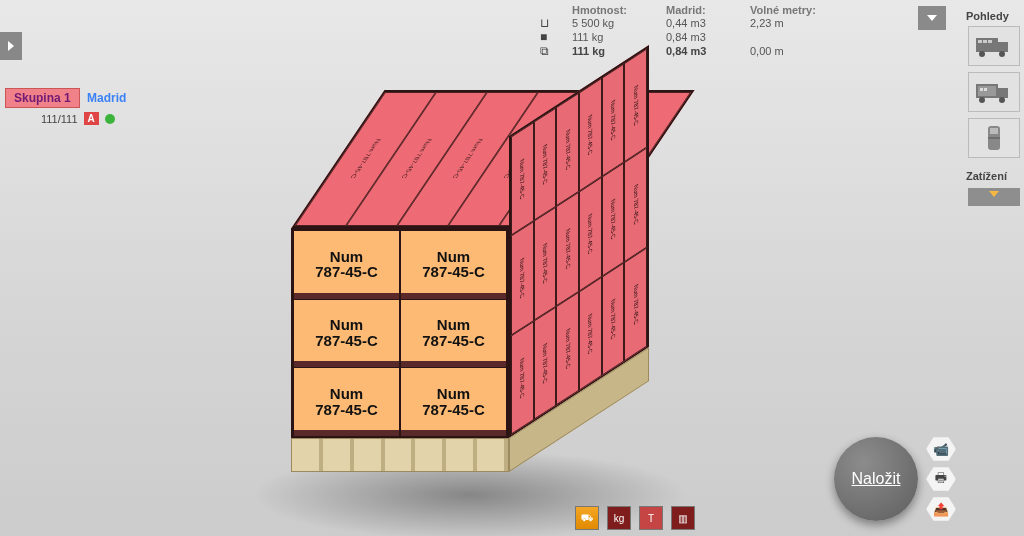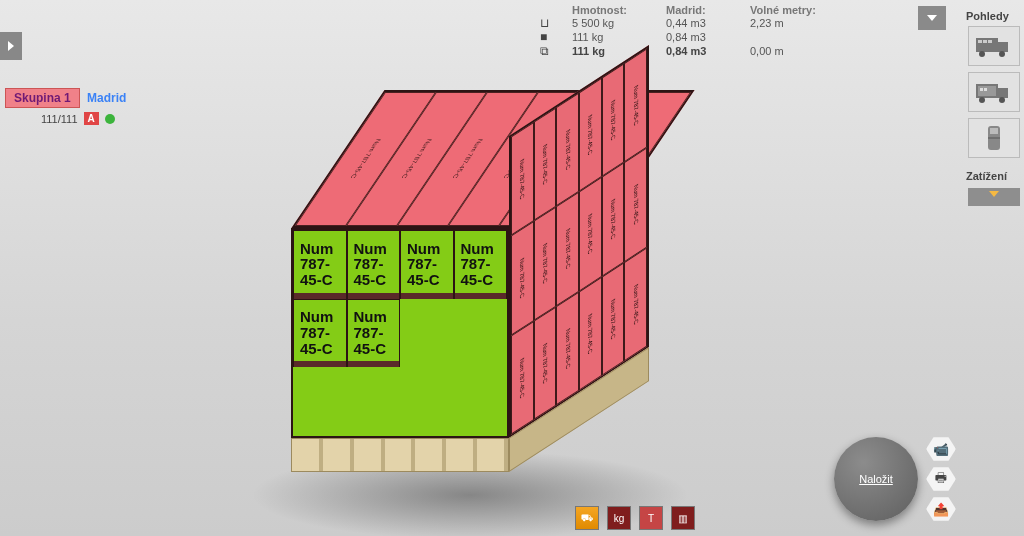--- a/index.html
+++ b/index.html
@@ -35,41 +35,41 @@
   .side-btn{ width:52px; height:40px; background:#e2e2e2; border:1px solid #bbb; margin-bottom:6px; display:flex; align-items:center; justify-content:center; cursor:pointer;}
   .side-btn svg{ width:40px; height:28px; }
   .load-bar{ width:52px; height:18px; background:#8e8e8e; position:relative; margin-top:2px;}
   .load-bar::after{ content:""; position:absolute; left:50%; top:3px; width:0;height:0; border-left:5px solid transparent; border-right:5px solid transparent; border-top:6px solid #f5b942; transform:translateX(-50%);}
   
 
   
   .fake3d{ position:absolute; left:280px; top:90px; width:420px; height:400px; }
   .ftop{ position:absolute; left:58px; top:0; width:310px; height:138px; background:#ee6b76; border:2px solid #2c1414; transform:skewX(-34deg); display:grid; grid-template-columns:repeat(6,1fr); }
   .ftop div{ border:1px solid #4a2020; font-size:6px; color:#3a1a1a; display:flex; align-items:center; justify-content:center; writing-mode:vertical-rl;}
-  .ffront{ position:absolute; left:11px; top:138px; width:218px; height:210px; background:#84cc16; border:2px solid #2c1414; display:grid; grid-template-columns:1fr 1fr 1fr 1fr; grid-template-rows:repeat(3,1fr);}
+  .ffront{ position:absolute; left:11px; top:138px; width:218px; height:210px; background:#fdba74; border:2px solid #2c1414; display:grid; grid-template-columns:1fr 1fr; grid-template-rows:repeat(3,1fr);text-align:center;}
   .ffront .c{ border:1px solid #2c1414; display:flex; flex-direction:column; justify-content:center; padding:4px 6px; font-size:15px; font-weight:bold; color:#111; line-height:1.05; position:relative;}
   .ffront .c::before{ content:""; position:absolute; left:0; right:0; bottom:-1px; height:6px; background:#5a2a2a;}
   .fside{ position:absolute; left:229px; top:46px; width:140px; height:302px; background:#e86a75; border:2px solid #2c1414; transform:skewY(-33deg); transform-origin:left top; display:grid; grid-template-columns:repeat(6,1fr); grid-template-rows:repeat(3,1fr);}
   .fside div{ border:1px solid #3d1a1a; font-size:6px; color:#2a1010; writing-mode:vertical-rl; display:flex; align-items:center; justify-content:center; padding:1px 0;}
   .fside div::after{content:""; position:absolute;}
   .fpallet-front{ position:absolute; left:11px; top:348px; width:218px; height:34px; background:#dac9a0; border:1px solid #9c8a5e; display:grid; grid-template-columns:repeat(7,1fr);}
   .fpallet-front div{ border-right:4px solid #bfae82; background:#e3d3aa;}
   .fpallet-side{ position:absolute; left:229px; top:348px; width:140px; height:34px; background:#c7b688; transform:skewY(-33deg); transform-origin:left top; border:1px solid #9c8a5e;}
   .shadow{ position:absolute; left:-30px; top:360px; width:440px; height:90px; background:radial-gradient(ellipse at center, rgba(0,0,0,0.35) 0%, rgba(0,0,0,0) 70%);}
 
   
   .bottom-bar{ position:absolute; left:575px; bottom:6px; display:flex; gap:8px;}
   .bb{ width:24px; height:24px; background:#9a9a9a; border:1px solid #777; display:flex; align-items:center; justify-content:center; font-size:10px; color:#fff; cursor:pointer;}
   .bb.orange{ background:linear-gradient(#f5a623,#e08a00);}
   .bb.red{ background:#c54545;}
   .bb.dark{ background:#7f1d1d;}
 
   
   .action-cluster{ position:absolute; right:68px; bottom:14px; display:flex; align-items:center; gap:8px;}
-  .big-circle{ width:84px; height:84px; border-radius:50%; background:radial-gradient(circle at 35% 30%, #8c8c8c, #5e5e5e); display:flex; align-items:center; justify-content:center; color:#fff; font-size:11px; font-weight:normal; box-shadow:0 4px 10px rgba(0,0,0,0.4); cursor:pointer;text-decoration:underline;}
+  .big-circle{ width:84px; height:84px; border-radius:50%; background:radial-gradient(circle at 35% 30%, #8c8c8c, #5e5e5e); display:flex; align-items:center; justify-content:center; color:#fff; font-size:16px; font-weight:normal; box-shadow:0 4px 10px rgba(0,0,0,0.4); cursor:pointer;text-decoration:underline;}
   .hex-col{ display:flex; flex-direction:column; gap:4px;}
   .hex{ width:30px; height:26px; background:#f4f4f4; display:flex; align-items:center; justify-content:center; color:#444; font-size:13px; cursor:pointer; clip-path:polygon(25% 5%,75% 5%,100% 50%,75% 95%,25% 95%,0 50%); box-shadow:0 1px 2px rgba(0,0,0,.3);}
 </style>
 </head>
 <body>
 
 <div class="collapse-tab">
   <svg viewBox="0 0 10 10">
       <path d="M2 0 L8 5 L2 10 Z" fill="#fff"></path>
     </svg>

